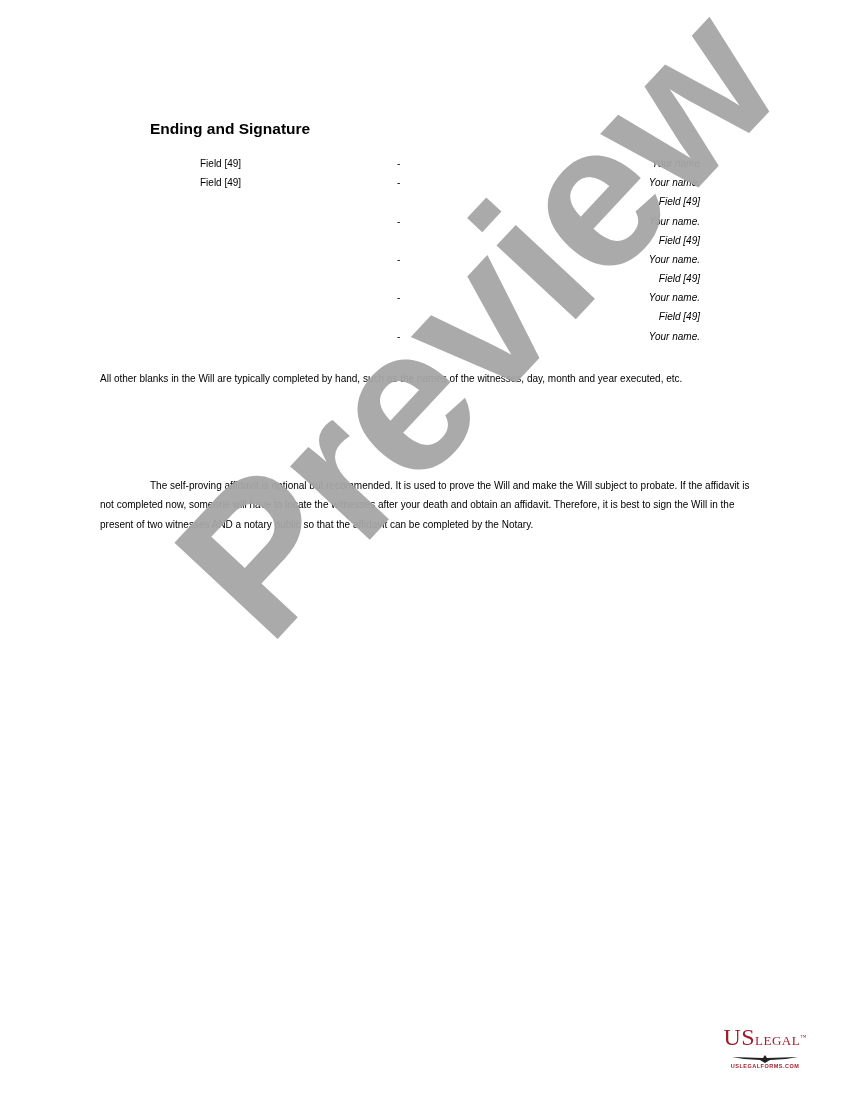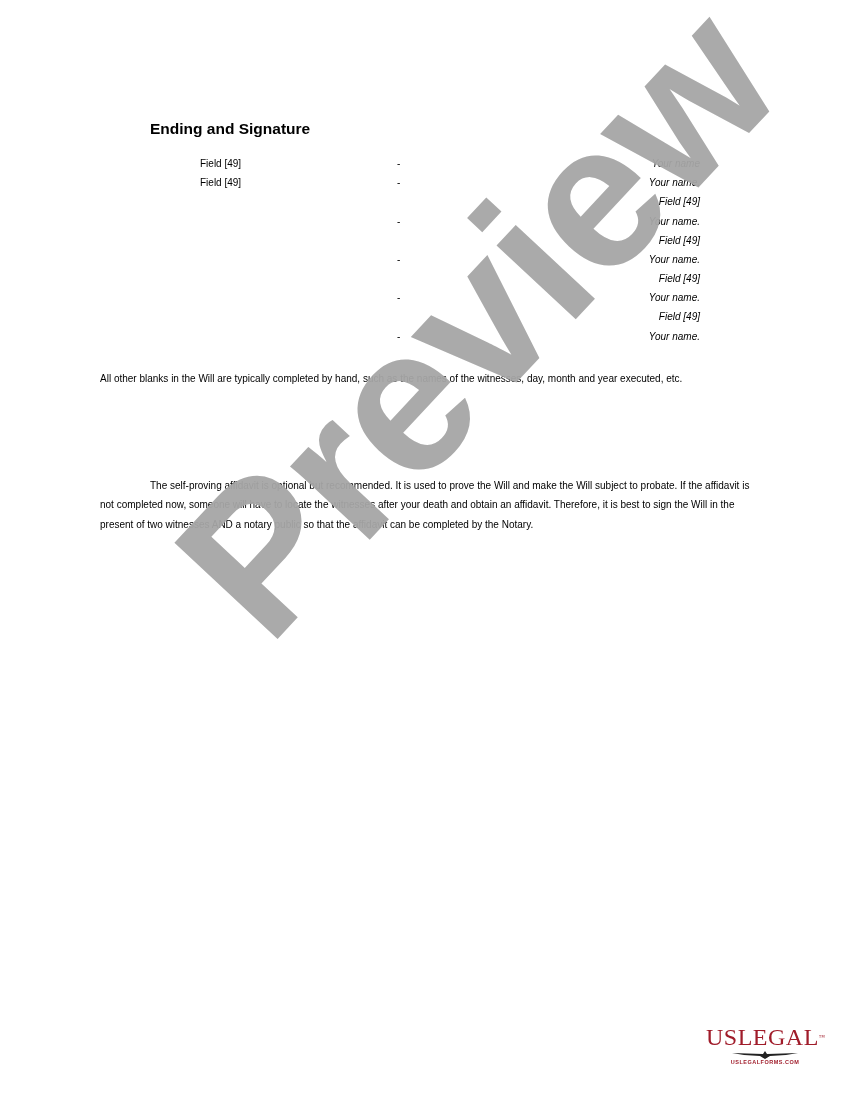--- a/index.html
+++ b/index.html
@@ -12,21 +12,21 @@
     .sig-dash { position:absolute; left:397px; top:0; }
     .sig-right { position:absolute; right:150px; top:0; text-align:left;font-style:italic; }
     .para { position:absolute; left:100px; width:660px; font-size:10px; line-height:19.3px; margin:0; }
     .indent { display:inline-block; width:50px; }
     .watermark { position:absolute; left:130px; top:520px; font-size:205px; font-weight:bold;
                  color:#a6a6a6; transform:rotate(-47deg); transform-origin:0 0;
                  white-space:nowrap; letter-spacing:-2px; opacity:0.95; pointer-events:none;
                  font-family:"Liberation Sans", sans-serif; }
     .logo { position:absolute; left:706px; top:1024px; width:118px; height:44px; text-align:center; }
     .logo-main { font-family:"Liberation Serif", serif; font-size:24px; color:#a01c2a; letter-spacing:0.5px; line-height:26px; }
-    .logo-main .small { font-size:24px; }
+    .logo-main .small { font-size:13px; }
     .logo-tm { font-size:6px; vertical-align:top; color:#a01c2a; }
     .logo-wings { display:block; margin:0 auto; }
     .logo-url { font-size:5.5px; color:#a01c2a; font-weight:bold; letter-spacing:0.5px; line-height:7px; }
   </style>
 </head>
 <body>
 
 <div class="page">
 
   <div class="heading">Ending and Signature</div>

